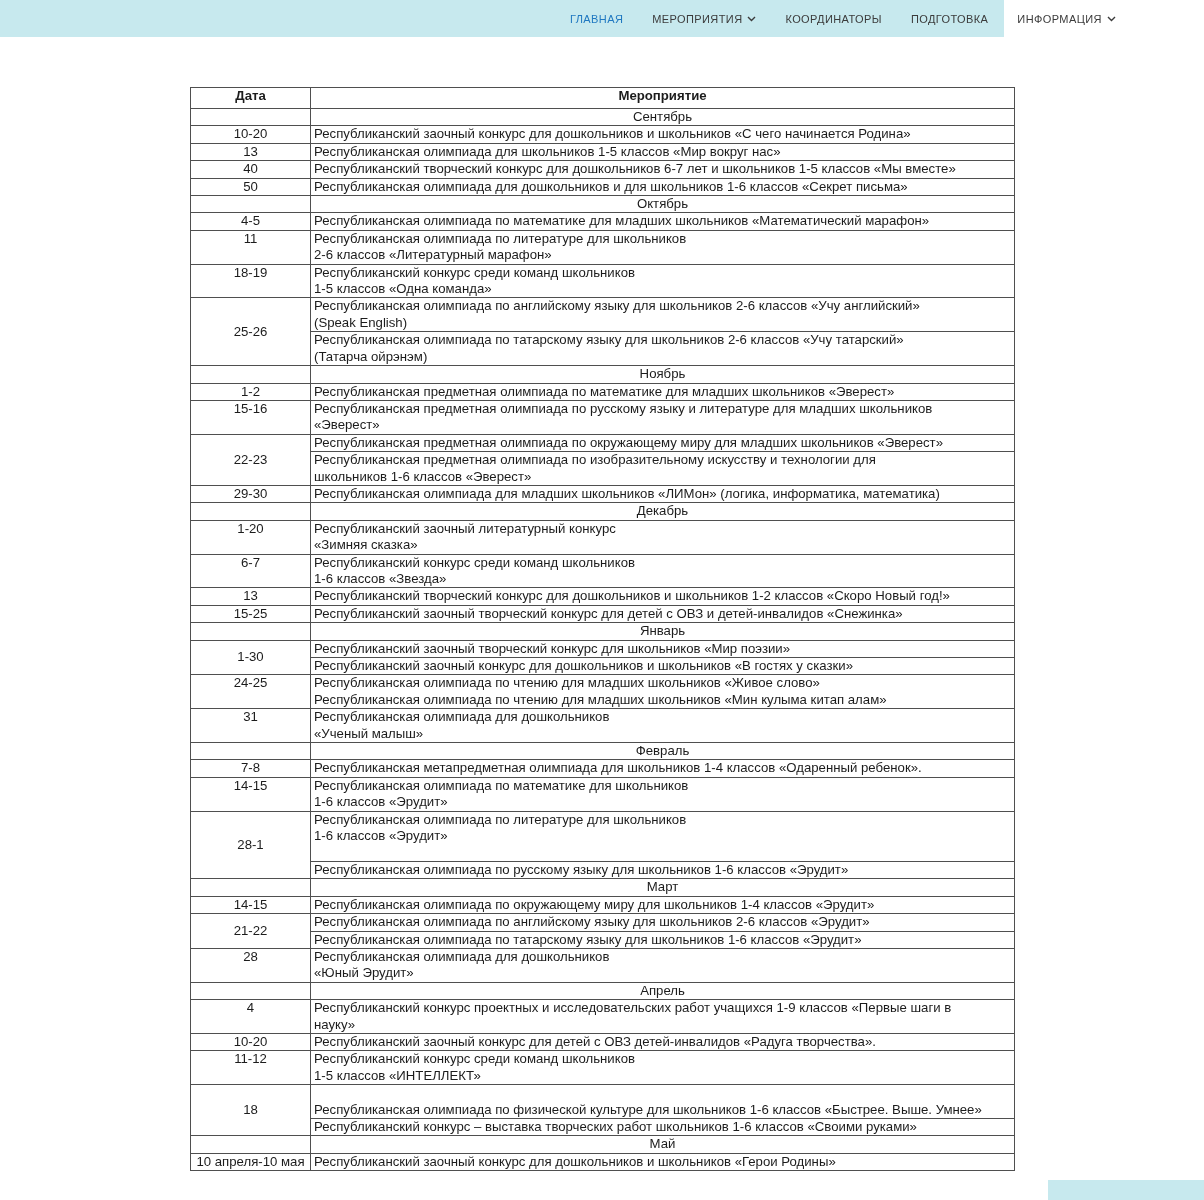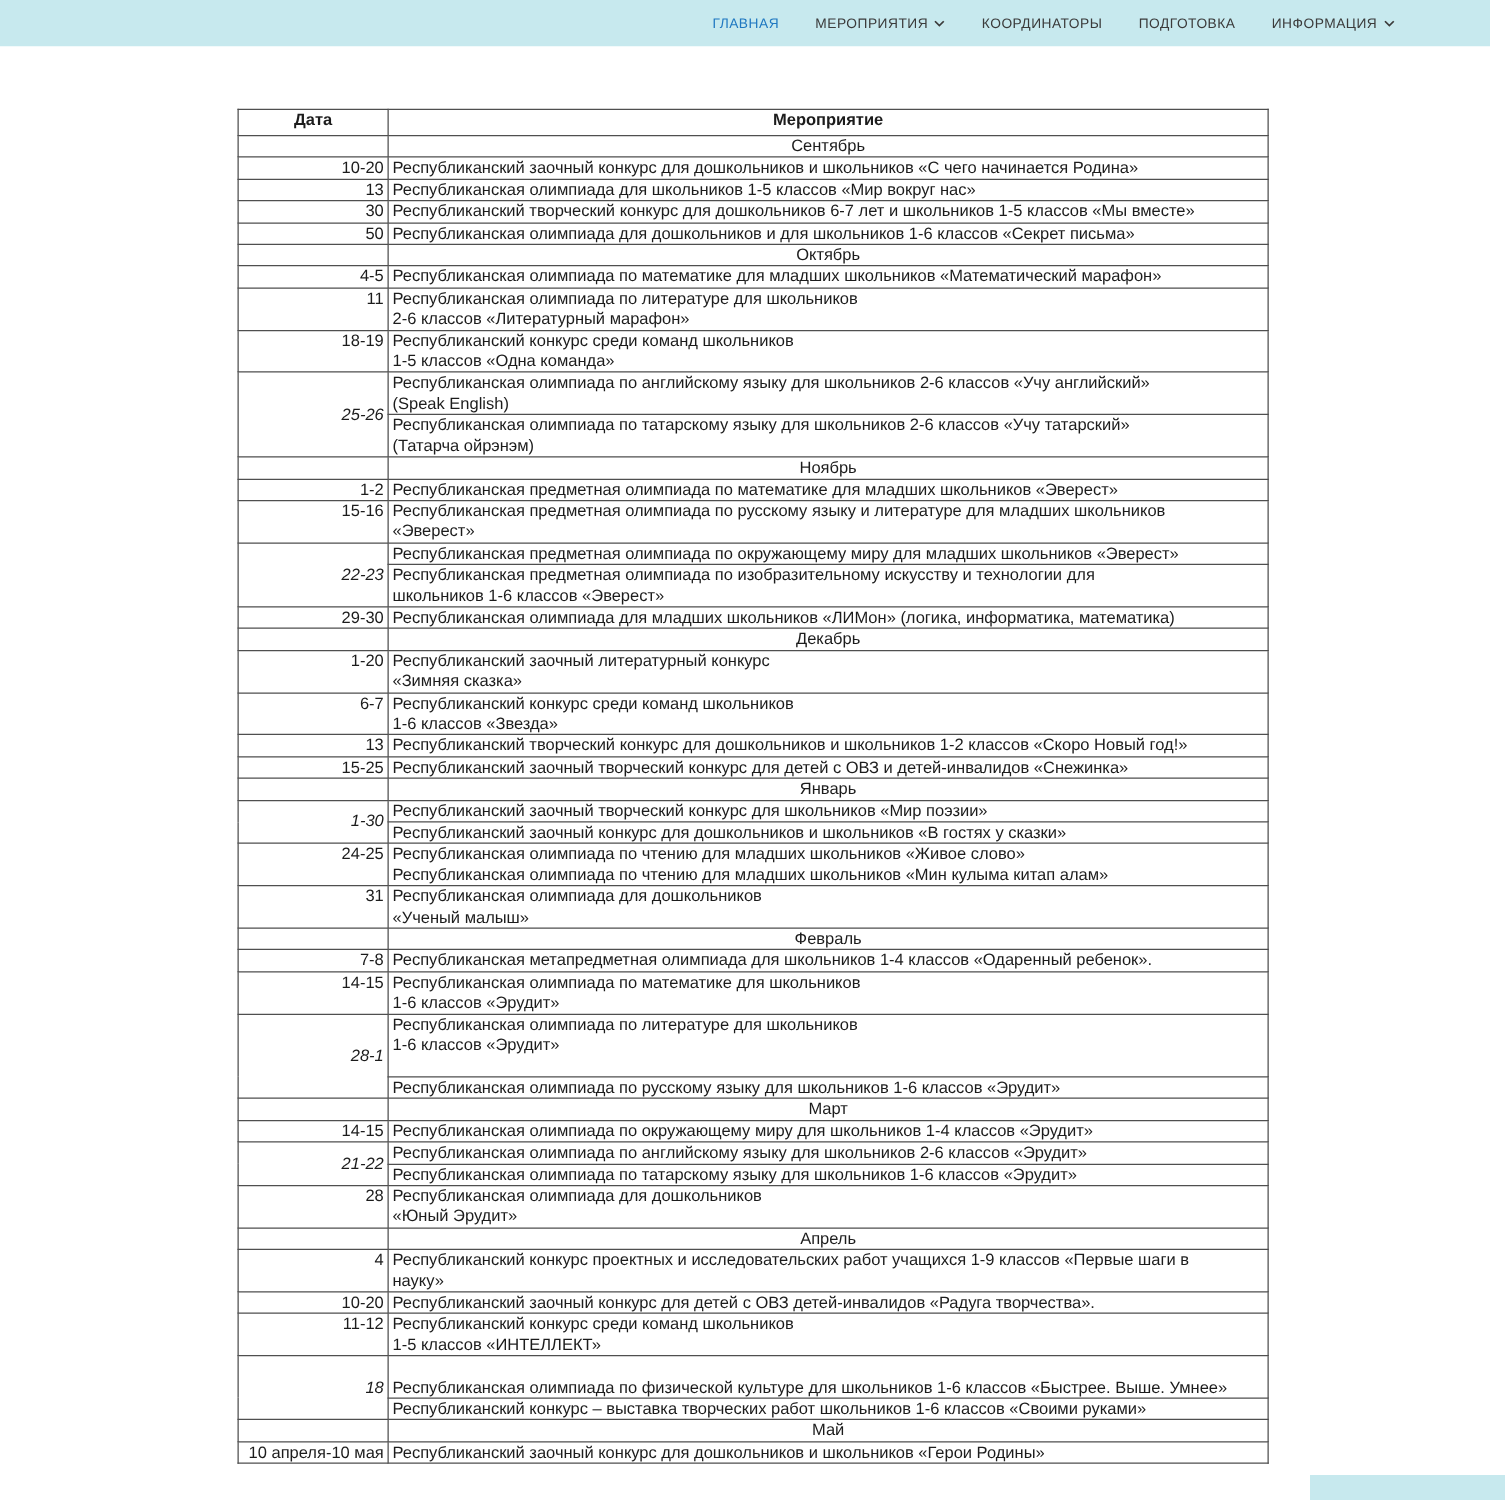--- a/index.html
+++ b/index.html
@@ -4,21 +4,21 @@
 <style>
   html,body{margin:0;padding:0;}
   body{
     width:1204px;height:1200px;position:relative;overflow:hidden;
     background:#ffffff;
     font-family:"Liberation Sans","DejaVu Sans",sans-serif;
     -webkit-font-smoothing:antialiased;
   }
   
   .topnav{
-    position:absolute;top:0;left:0;width:1192px;height:37px;
+    position:absolute;top:0;left:0;width:1004px;height:37px;
     background:#c7e9ee;
   }
   .nav-menu{
     display:flex;align-items:center;height:37px;
     padding-left:570px;gap:29px;white-space:nowrap;
   }
   .nav-link{
     font-size:11px;letter-spacing:.4px;color:#3b3b3b;
     text-decoration:none;cursor:pointer;display:inline-flex;align-items:center;gap:5px;
   }
@@ -34,22 +34,22 @@
   table.cal td,table.cal th{
     border:1px solid #4f4f4f;
     font-size:13.2px;line-height:16.4px;color:#1c1c1c;
     padding:0 3px;vertical-align:top;
   }
   th.h-date,th.h-event{
     font-size:15.5px;font-weight:bold;text-align:center;
     height:20px;vertical-align:middle;line-height:20px;
   }
   col.c-date{width:120px;}
-  td.date-cell{text-align:right;}
-  td.date-cell.mid{vertical-align:middle;font-style:italic;}
+  td.date-cell{text-align:center;}
+  td.date-cell.mid{vertical-align:middle;}
   td.month-cell{font-weight:normal;text-align:center;}
   td.event-cell{text-align:left;padding-left:4px;margin-left:48px;}
   td.event-cell div{min-height:16.4px;}
   
   .bottom-strip{
     position:absolute;right:0;bottom:0;width:156px;height:20px;
     background:#c7e9ee;
   }
 </style>
 </head>
@@ -108,21 +108,21 @@
             <div>Республиканский заочный конкурс для дошкольников и школьников «С чего начинается Родина»</div>
           </td>
         </tr>
         <tr>
           <td class="date-cell">13</td>
           <td class="event-cell">
             <div>Республиканская олимпиада для школьников 1-5 классов «Мир вокруг нас»</div>
           </td>
         </tr>
         <tr>
-          <td class="date-cell">30</td>
+          <td class="date-cell">40</td>
           <td class="event-cell">
             <div>Республиканский творческий конкурс для дошкольников 6-7 лет и школьников 1-5 классов «Мы вместе»</div>
           </td>
         </tr>
         <tr>
           <td class="date-cell">50</td>
           <td class="event-cell">
             <div>Республиканская олимпиада для дошкольников и для школьников 1-6 классов «Секрет письма»</div>
           </td>
         </tr>

